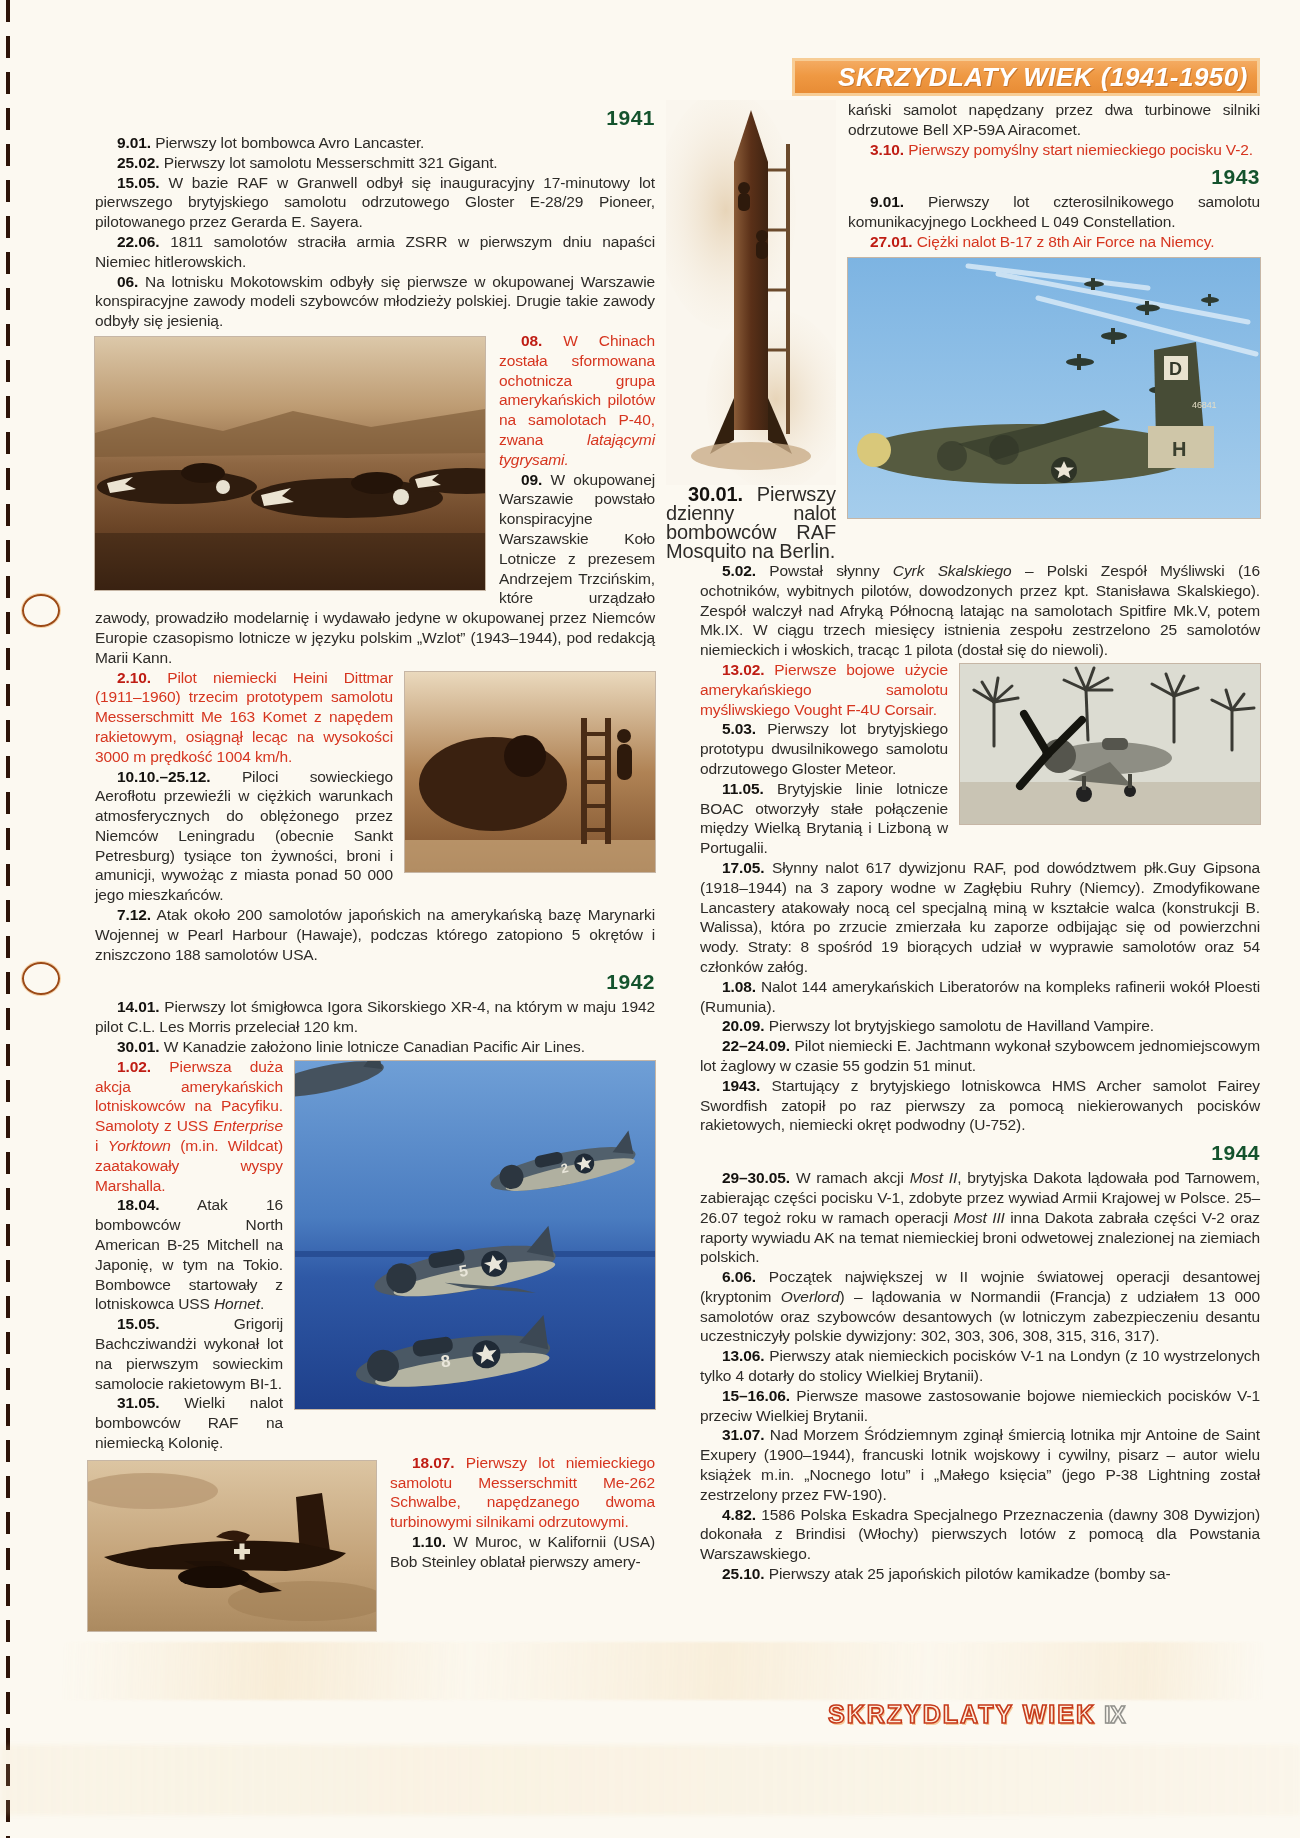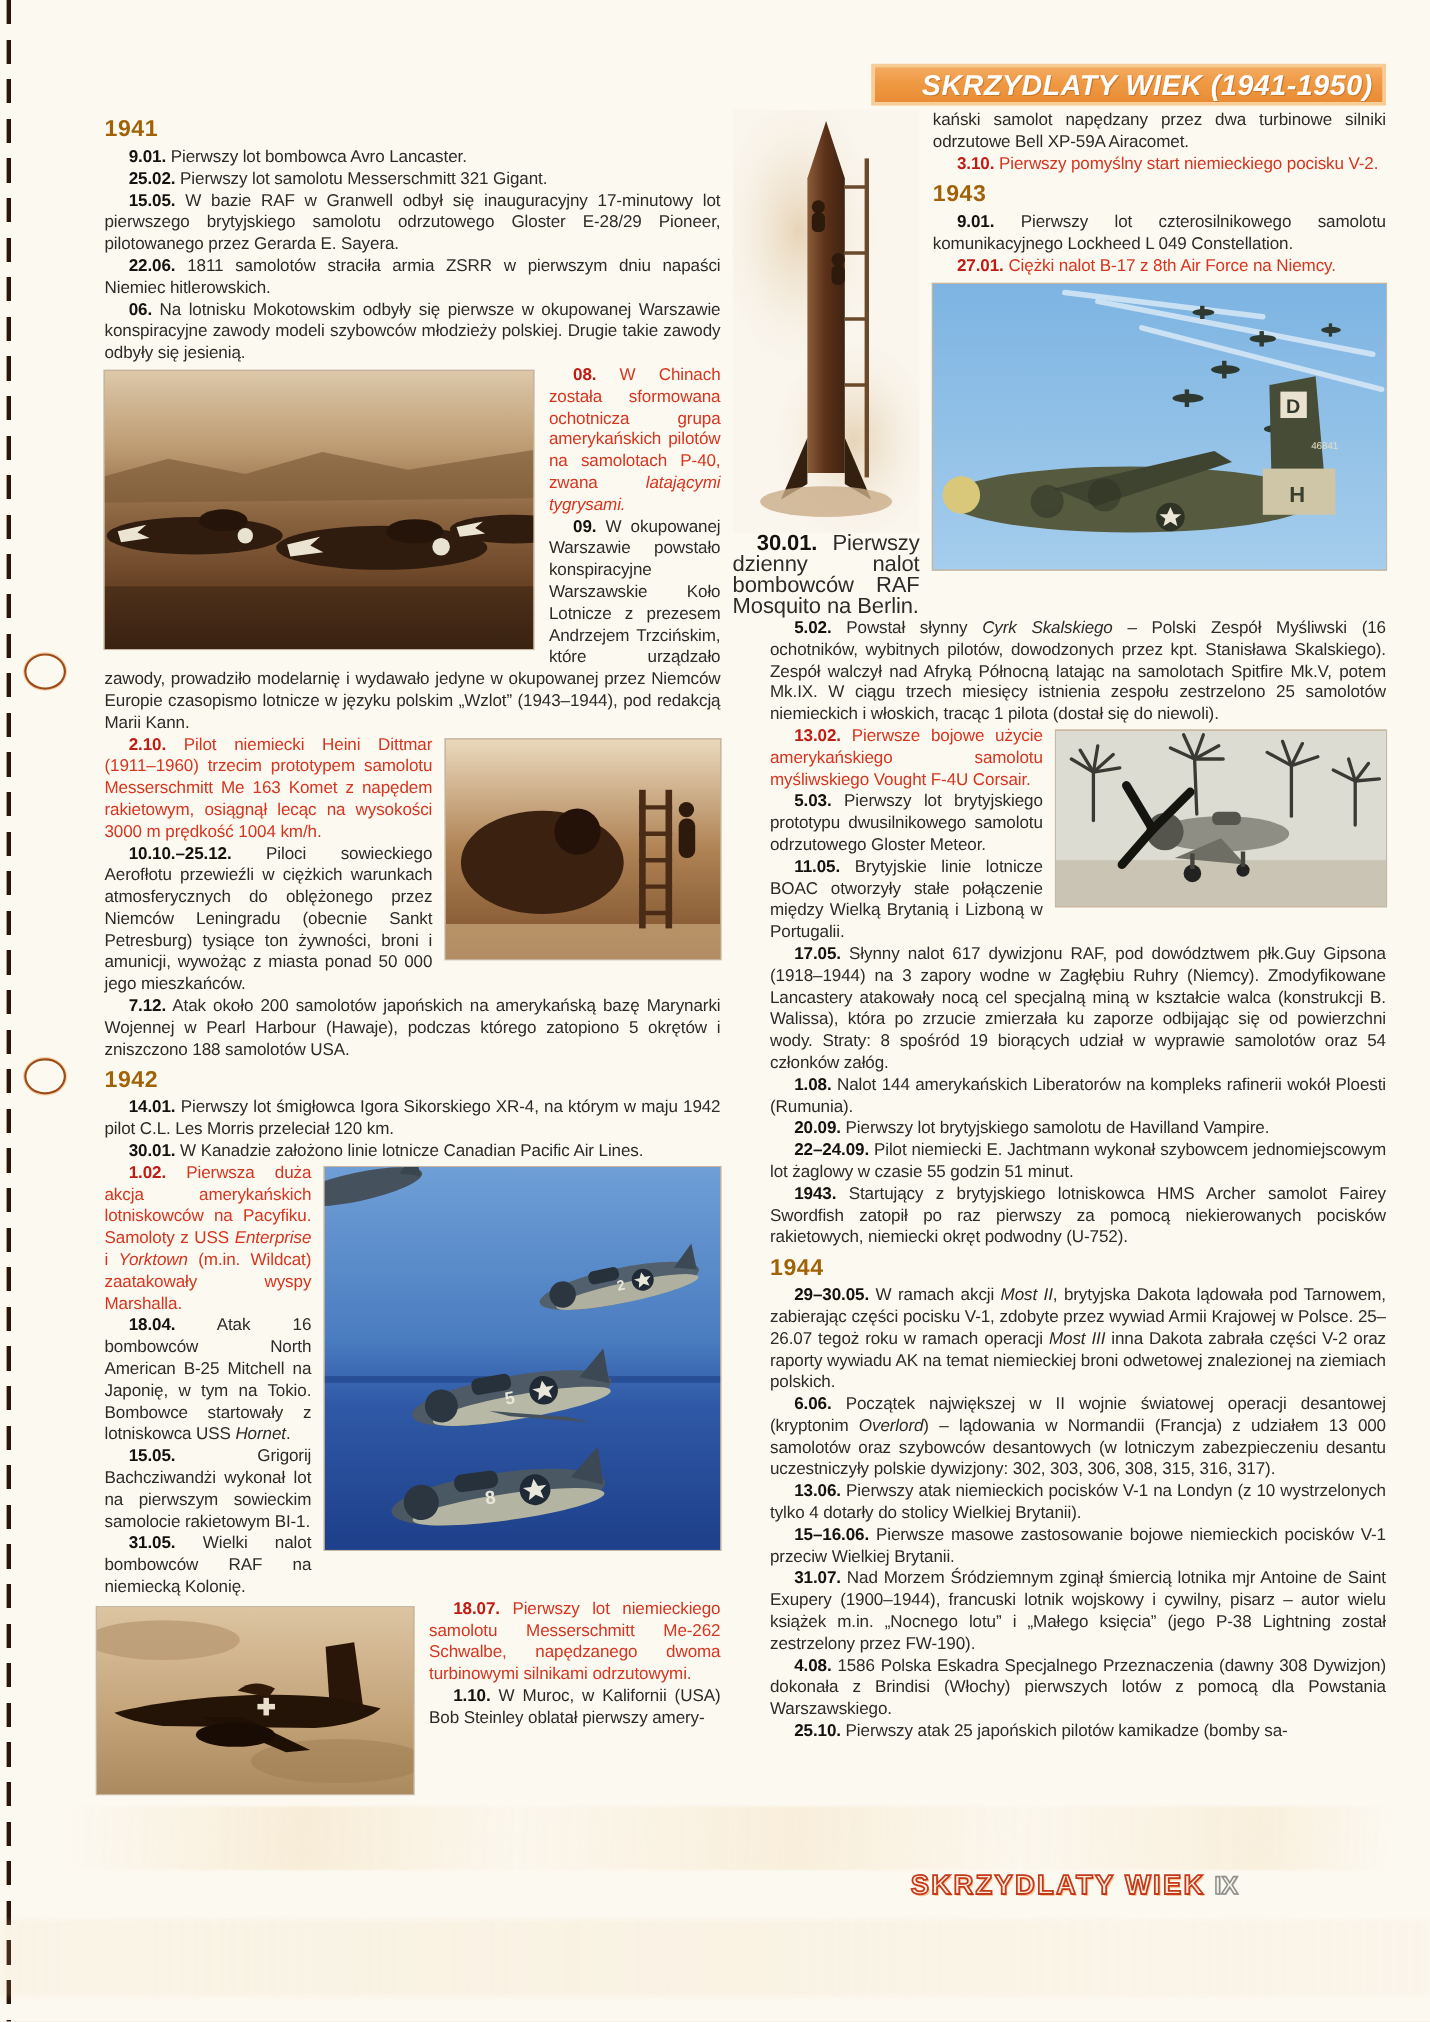--- a/index.html
+++ b/index.html
@@ -38,22 +38,22 @@
     text-shadow:1px 1px 0 #c9762b;
     white-space:nowrap;
   }
 
   
   .col{position:absolute; top:100px;}
   .col-left{left:95px; width:560px;}
   .col-right{left:700px; width:560px;}
 
   .yr{
-    margin:6px 0 3px; text-align:left;
-    color:#a16207; font-size:21px; font-weight:800; letter-spacing:.5px;
+    margin:6px 0 3px; text-align:right;
+    color:#14532d; font-size:21px; font-weight:800; letter-spacing:.5px;
   }
   .entry{
     margin:0; text-align:justify; text-indent:22px;
     font-size:15.5px; line-height:19.8px; color:#2d2b28;
   }
   .entry b{color:#14120f;}
   .entry.red{color:#d6351f;}
   .entry.red b{color:#bf1d14;}
   .entry.noind{text-indent:0;}
   .it{font-style:italic;}
@@ -467,20 +467,20 @@
     <p class="entry"><b>22–24.09.</b> <span>Pilot niemiecki E. Jachtmann wykonał szybowcem jednomiejscowym lot żaglowy w czasie 55 godzin 51 minut.</span></p>
     <p class="entry"><b>1943.</b> <span>Startujący z brytyjskiego lotniskowca HMS Archer samolot Fairey Swordfish zatopił po raz pierwszy za pomocą niekierowanych pocisków rakietowych, niemiecki okręt podwodny (U-752).</span></p>
 
     <h2 class="yr">1944</h2>
 
     <p class="entry"><b>29–30.05.</b> <span>W ramach akcji </span><i class="it">Most II</i><span>, brytyjska Dakota lądowała pod Tarnowem, zabierając części pocisku V-1, zdobyte przez wywiad Armii Krajowej w Polsce. 25–26.07 tegoż roku w ramach operacji </span><i class="it">Most III</i><span> inna Dakota zabrała części V-2 oraz raporty wywiadu AK na temat niemieckiej broni odwetowej znalezionej na ziemiach polskich.</span></p>
     <p class="entry"><b>6.06.</b> <span>Początek największej w II wojnie światowej operacji desantowej (kryptonim </span><i class="it">Overlord</i><span>) – lądowania w Normandii (Francja) z udziałem 13 000 samolotów oraz szybowców desantowych (w lotniczym zabezpieczeniu desantu uczestniczyły polskie dywizjony: 302, 303, 306, 308, 315, 316, 317).</span></p>
     <p class="entry"><b>13.06.</b> <span>Pierwszy atak niemieckich pocisków V-1 na Londyn (z 10 wystrzelonych tylko 4 dotarły do stolicy Wielkiej Brytanii).</span></p>
     <p class="entry"><b>15–16.06.</b> <span>Pierwsze masowe zastosowanie bojowe niemieckich pocisków V-1 przeciw Wielkiej Brytanii.</span></p>
     <p class="entry"><b>31.07.</b> <span>Nad Morzem Śródziemnym zginął śmiercią lotnika mjr Antoine de Saint Exupery (1900–1944), francuski lotnik wojskowy i cywilny, pisarz – autor wielu książek m.in. „Nocnego lotu” i „Małego księcia” (jego P-38 Lightning został zestrzelony przez FW-190).</span></p>
-    <p class="entry"><b>4.08.</b> <span>1586 Polska Eskadra Specjalnego Przeznaczenia (dawny 308 Dywizjon) dokonała z Brindisi (Włochy) pierwszych lotów z pomocą dla Powstania Warszawskiego.</span></p>
+    <p class="entry"><b>4.82.</b> <span>1586 Polska Eskadra Specjalnego Przeznaczenia (dawny 308 Dywizjon) dokonała z Brindisi (Włochy) pierwszych lotów z pomocą dla Powstania Warszawskiego.</span></p>
     <p class="entry"><b>25.10.</b> <span>Pierwszy atak 25 japońskich pilotów kamikadze (bomby sa-</span></p>
   </div>
 
   <div class="footer">
     <span class="f-brand">SKRZYDLATY WIEK</span><span class="f-page">IX</span>
   </div>
 </div>
 
 </body></html>

